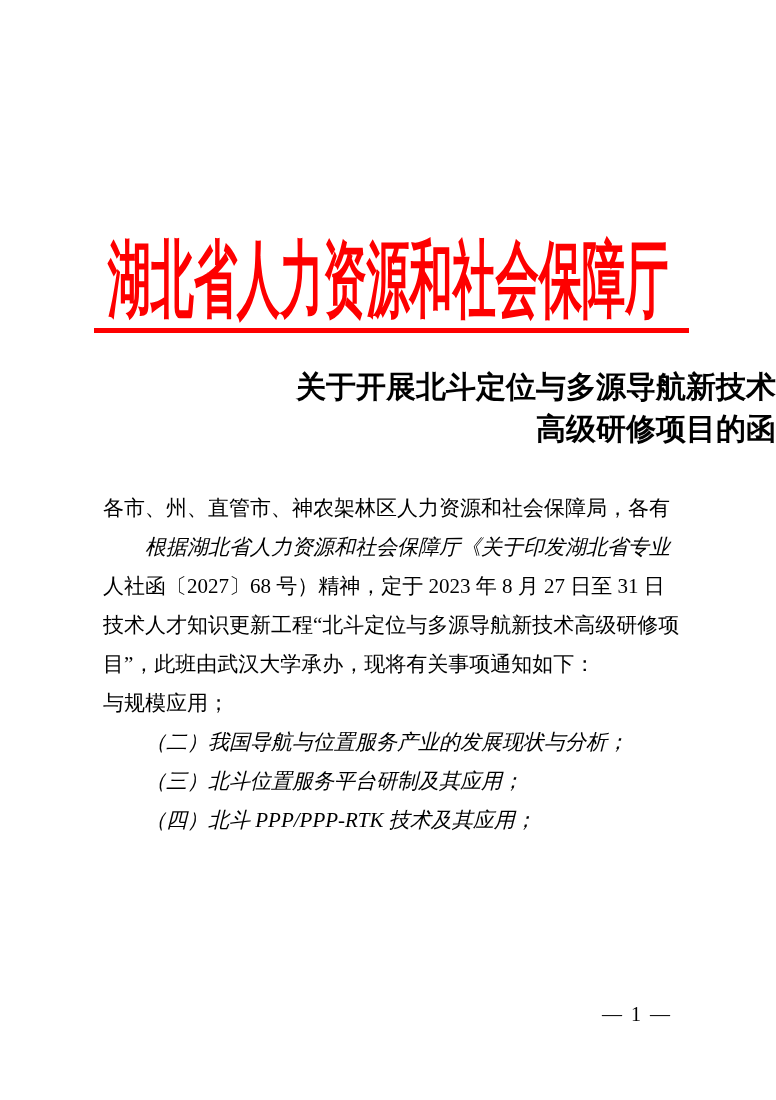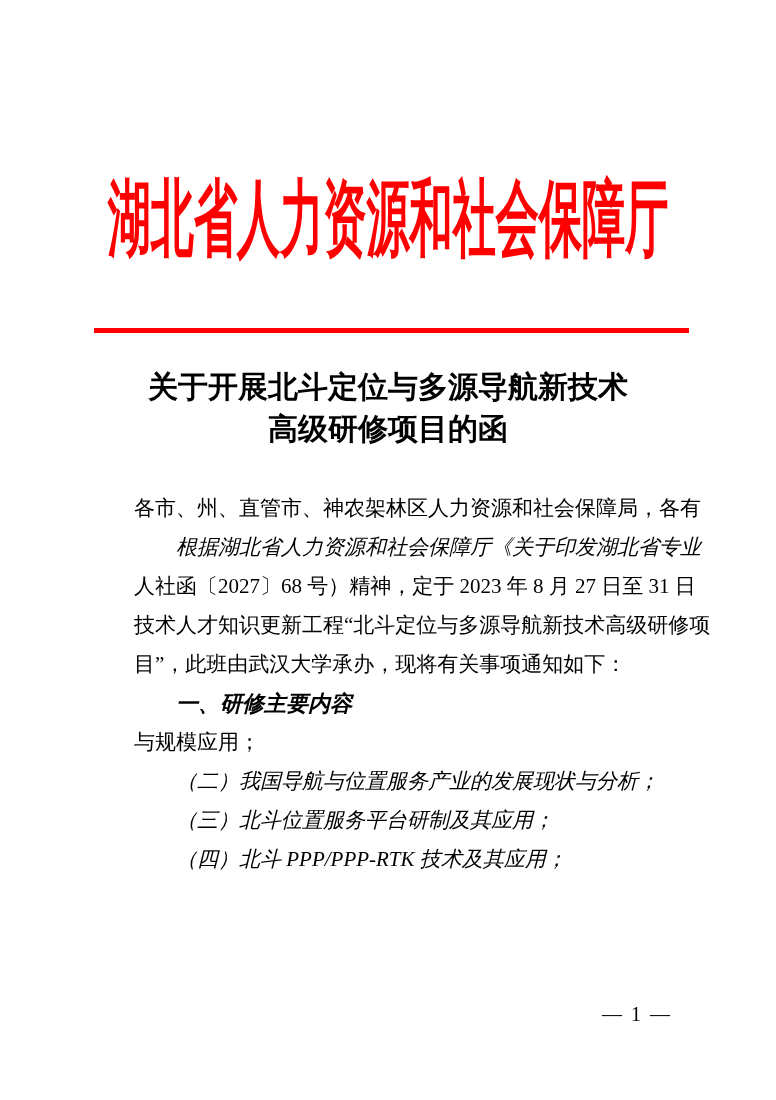--- a/index.html
+++ b/index.html
@@ -11,26 +11,26 @@
   .page {
     position: relative;
     width: 776px;
     height: 1100px;
     background: #ffffff;
     overflow: hidden;
   }
   
   .letterhead {
     position: absolute;
-    top: 190px;
+    top: 200px;
     left: 0;
     width: 776px;
     height: 110px;
     display: flex;
-    align-items: flex-start;
+    align-items: flex-end;
     justify-content: center;
   }
   .letterhead-text {
     font-size: 44px;
     font-weight: bold;
     color: #fe0000;
     white-space: nowrap;
     letter-spacing: 0;
     transform: scale(0.98, 1.9);
     transform-origin: center center;
@@ -43,40 +43,39 @@
     width: 595px;
     height: 5px;
     background: #fe0000;
   }
   
   .doc-title {
     position: absolute;
     top: 366px;
     left: 0;
     width: 776px;
-    text-align: center;
+    text-align: right;
     font-size: 30px;
     font-weight: bold;
     line-height: 42px;
     font-family: "Liberation Serif", serif;
   }
   
   .body-text {
     position: absolute;
     top: 489px;
     left: 103px;
     width: 580px;
     font-size: 21px;
     font-family: "Liberation Serif", serif;
   }
   .line {
     height: 39px;
     line-height: 39px;
     white-space: nowrap;
-    margin-left: 31px;
   }
   .line.indent { padding-left: 42px; font-style: italic; }
   .line.heading {
     font-family: "Liberation Sans", sans-serif;
     font-weight: bold;
     font-size: 22px;
   }
   
   .page-number {
     position: absolute;
@@ -103,21 +102,20 @@
     <div>关于开展北斗定位与多源导航新技术</div>
     <div>高级研修项目的函</div>
   </div>
 
   <div class="body-text">
     <div class="line">各市、州、直管市、神农架林区人力资源和社会保障局，各有</div>
     <div class="line indent">根据湖北省人力资源和社会保障厅《关于印发湖北省专业</div>
     <div class="line">人社函〔2027〕68 号）精神，定于 2023 年 8 月 27 日至 31 日</div>
     <div class="line">技术人才知识更新工程“北斗定位与多源导航新技术高级研修项</div>
     <div class="line">目”，此班由武汉大学承办，现将有关事项通知如下：</div>
-    <div class="line indent heading">一、研修主要内容</div>
     <div class="line">与规模应用；</div>
     <div class="line indent">（二）我国导航与位置服务产业的发展现状与分析；</div>
     <div class="line indent">（三）北斗位置服务平台研制及其应用；</div>
     <div class="line indent">（四）北斗 PPP/PPP-RTK 技术及其应用；</div>
   </div>
 
   <div class="page-number">— 1 —</div>
 
 </div>
 

